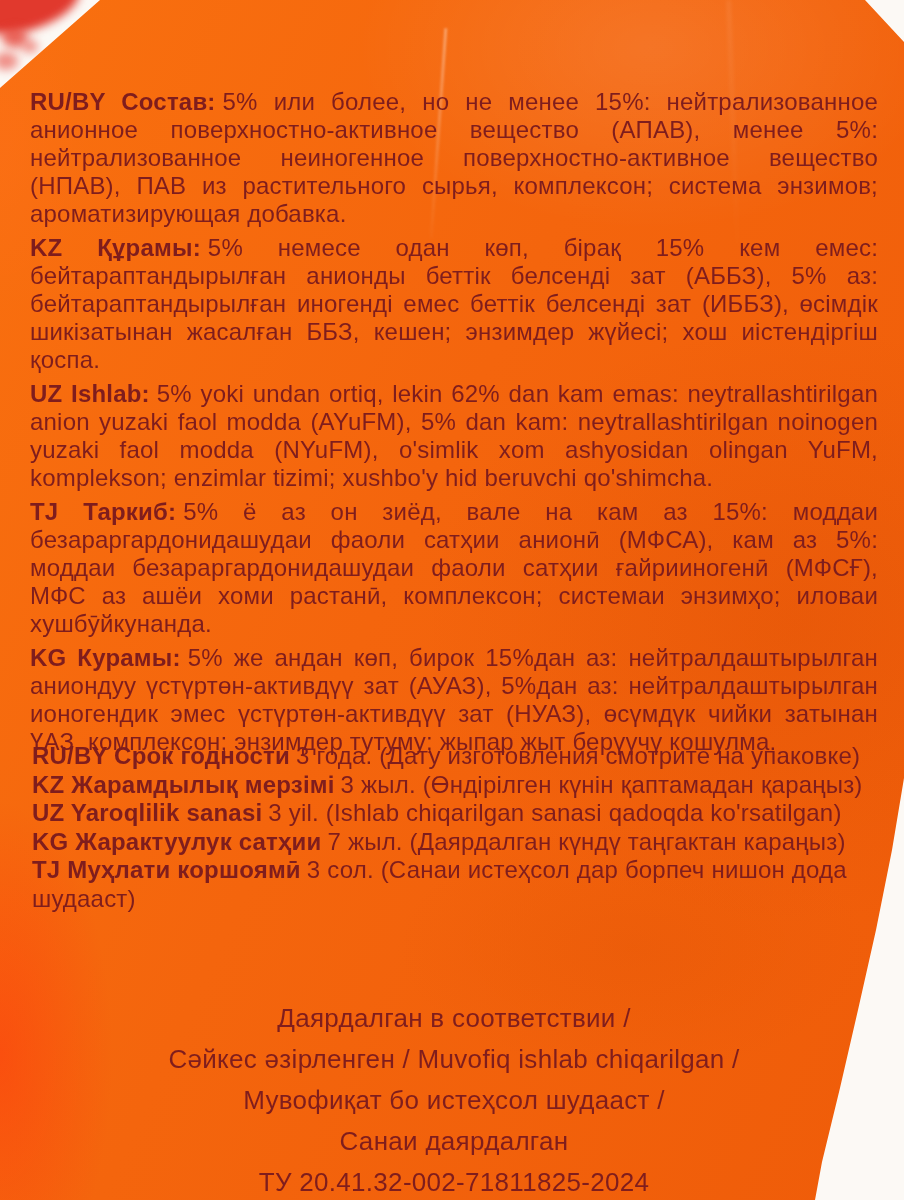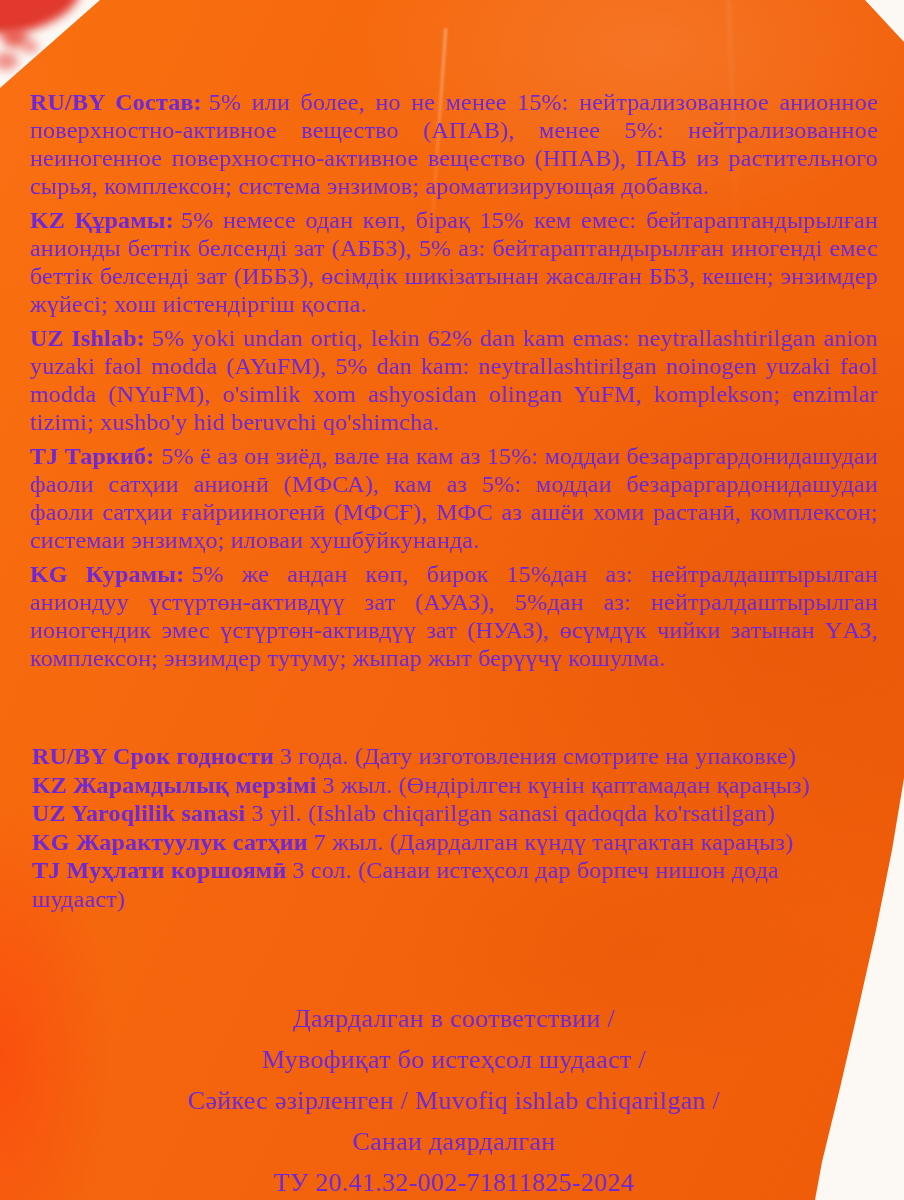--- a/index.html
+++ b/index.html
@@ -44,21 +44,21 @@
   }
   .crease {
     position: absolute;
     z-index: 2;
     background: linear-gradient(to bottom, rgba(255,255,255,0.35), rgba(255,255,255,0.02));
     pointer-events: none;
   }
   .crease.c1 { left: 437px; top: 28px; width: 3px; height: 210px; transform: rotate(4deg); filter: blur(1px); }
   .crease.c2 { left: 732px; top: 0;    width: 2px; height: 250px; transform: rotate(-2deg); filter: blur(2px); opacity: .5; }
 
-  .textblock { position: absolute; z-index: 3; color: #6d28d9; font-family: Liberation Serif, serif; }
+  .textblock { position: absolute; z-index: 3; color: #7f1d1d; }
 
   .composition {
     top: 88px; left: 30px; width: 848px;
     font-size: 24px; line-height: 28px; letter-spacing: 0.2px;
   }
   .composition p {
     margin: 0 0 6px 0;
     text-align: justify;
   }
   .sec-head { font-weight: bold; margin-right: 7px; }
@@ -105,19 +105,19 @@
   <div class="textblock shelf">
     <p class="line"><span class="sec-head">RU/BY Срок годности</span><span>3 года. (Дату изготовления смотрите на упаковке)</span></p>
     <p class="line"><span class="sec-head">KZ Жарамдылық мерзімі</span><span>3 жыл. (Өндірілген күнін қаптамадан қараңыз)</span></p>
     <p class="line"><span class="sec-head">UZ Yaroqlilik sanasi</span><span>3 yil. (Ishlab chiqarilgan sanasi qadoqda ko'rsatilgan)</span></p>
     <p class="line"><span class="sec-head">KG Жарактуулук сатҳии</span><span>7 жыл. (Даярдалган күндү таңгактан караңыз)</span></p>
     <p class="line"><span class="sec-head">TJ Муҳлати коршоямӣ</span><span>3 сол. (Санаи истеҳсол дар борпеч нишон дода шудааст)</span></p>
   </div>
 
   <div class="textblock footer">
     <div class="line">Даярдалган в соответствии /</div>
+    <div class="line">Сәйкес әзірленген /  Muvofiq ishlab chiqarilgan /</div>
     <div class="line">Мувофиқат бо истеҳсол шудааст /</div>
-    <div class="line">Сәйкес әзірленген /  Muvofiq ishlab chiqarilgan /</div>
     <div class="line">Санаи даярдалган</div>
     <div class="line">ТУ 20.41.32-002-71811825-2024</div>
   </div>
 
 </div>
 
 </body></html>

